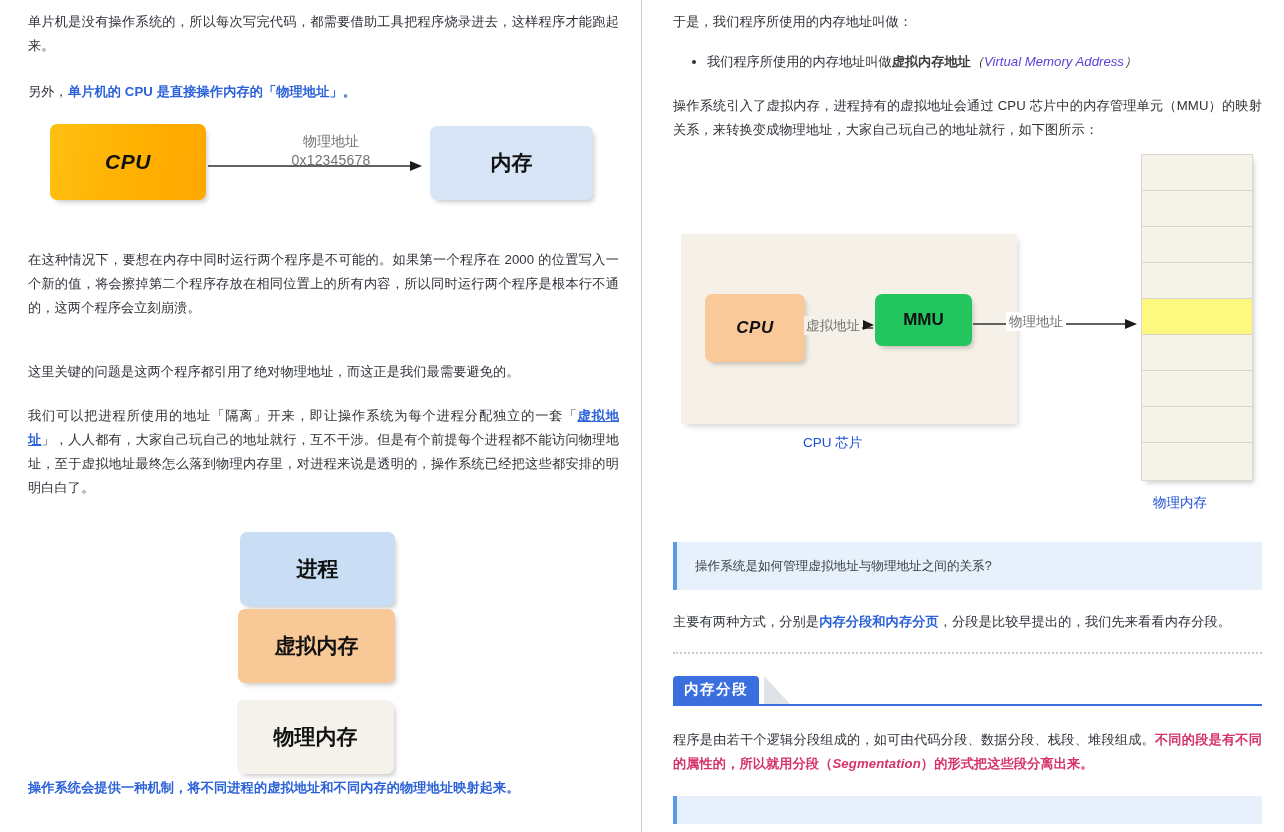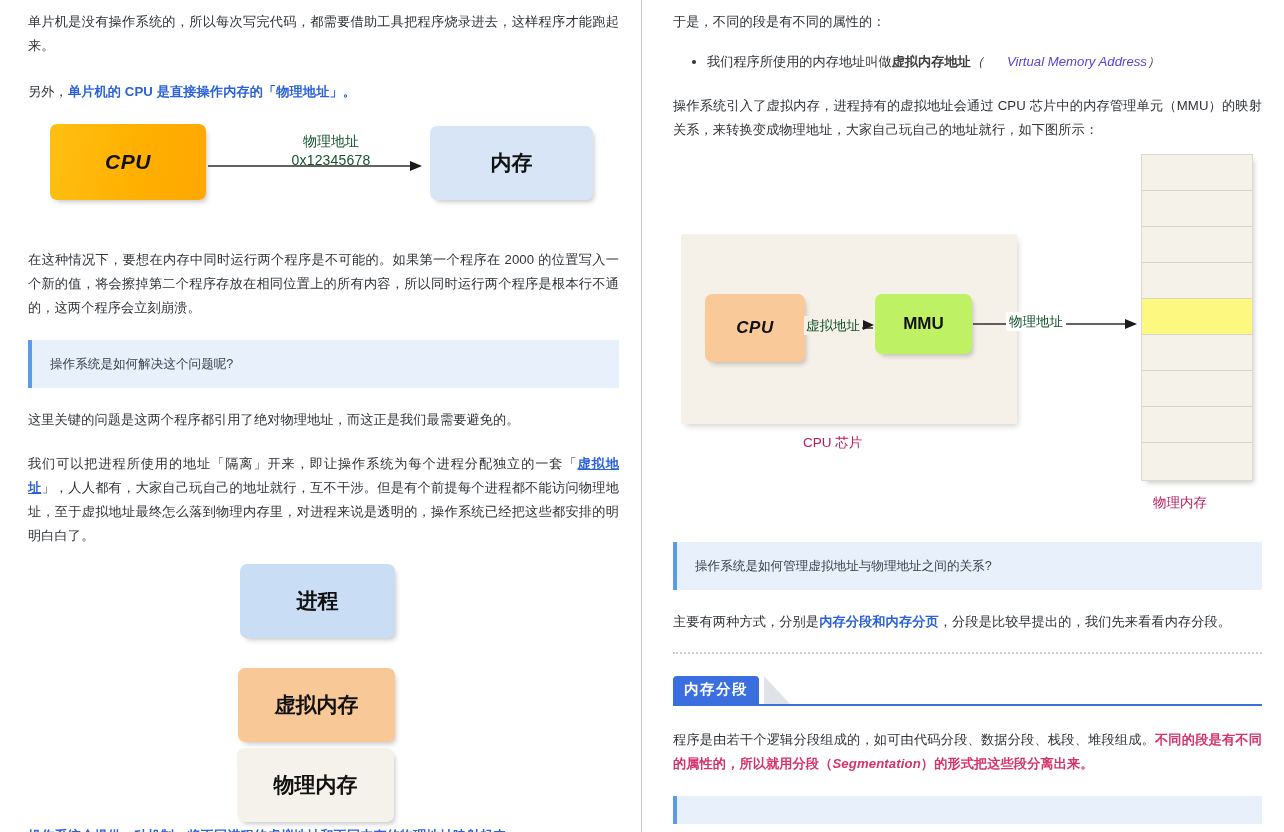--- a/index.html
+++ b/index.html
@@ -37,21 +37,21 @@
     font-size: 13.2px;
     line-height: 24px;
     color: #2f3338;
     margin: 0;
     letter-spacing: .1px;
     text-align: justify;
   }
   .blue      { color: #2b62d9; font-weight: bold; }
   .blue-link { color: #2b62d9; text-decoration: underline; font-weight: bold; }
   .violet    { color: #404040; font-weight: bold; }
-  .violet-i  { color: #5b3fd6; font-style: italic; font-weight: normal; margin-left: 23px; }
+  .violet-i  { color: #5b3fd6; font-style: italic; font-weight: normal; }
   .red       { color: #d6336c; font-weight: bold; }
   .red-i     { color: #d6336c; font-style: italic; font-weight: bold; }
   .gray-i    { color: #3a3f45; font-style: italic; }
 
   ul.bullets {
     margin: 0; padding: 0 0 0 34px;
     list-style: none;
   }
   ul.bullets li {
     position: relative;
@@ -136,27 +136,27 @@
   .hbox .lbl {
     font-weight: bold;
     color: #111;
     white-space: nowrap;
   }
   .lbl-it { font-style: italic; letter-spacing: .5px; }
 
   .diagram-caption {
     position: absolute;
     font-size: 13.5px;
-    color: #be185d;
+    color: #1d4ed8;
     white-space: nowrap;
   }
   .edge-label {
     position: absolute;
     font-size: 14px;
-    color: #14532d;
+    color: #737373;
     white-space: nowrap;
     text-align: center;
     line-height: 19px;
   }
   .mono-addr {
     font-family: "Liberation Sans", sans-serif;
     letter-spacing: .2px;
   }
 
   
@@ -208,77 +208,74 @@
         <span class="lbl" style="font-size:21px;">内存</span>
       </div>
     </div>
 
     <div style="height:20px"></div>
 
     <p class="body">在这种情况下，要想在内存中同时运行两个程序是不可能的。如果第一个程序在 2000 的位置写入一个新的值，将会擦掉第二个程序存放在相同位置上的所有内容，所以同时运行两个程序是根本行不通的，这两个程序会立刻崩溃。</p>
 
     <div style="height:20px"></div>
 
-    <div class="quote">
-      <span>操作系统是如何解决这个问题呢?</span>
-    </div>
 
     <div style="height:20px"></div>
 
     <p class="body">这里关键的问题是这两个程序都引用了绝对物理地址，而这正是我们最需要避免的。</p>
 
     <div style="height:20px"></div>
 
     <p class="body"><span>我们可以把进程所使用的地址「隔离」开来，即让操作系统为每个进程分配独立的一套「</span><span class="blue-link">虚拟地址</span><span>」，人人都有，大家自己玩自己的地址就行，互不干涉。但是有个前提每个进程都不能访问物理地址，至于虚拟地址最终怎么落到物理内存里，对进程来说是透明的，操作系统已经把这些都安排的明明白白了。</span></p>
 
     <div class="dgm" style="height:250px; margin-top:16px;">
-      <div class="hbox" style="left:212px; top:0px; width:155px; height:74px; background:#c9ddf5;">
+      <div class="hbox" style="left:212px; top:16px; width:155px; height:74px; background:#c9ddf5;">
         <span class="lbl" style="font-size:21px;">进程</span>
       </div>
-      <div class="hbox" style="left:210px; top:104px; width:157px; height:74px; background:#f8c997;">
+      <div class="hbox" style="left:210px; top:93px; width:157px; height:74px; background:#f8c997;">
         <span class="lbl" style="font-size:21px;">虚拟内存</span>
       </div>
       <div class="hbox" style="left:209px; top:184px; width:157px; height:74px; background:#f4f2ea;">
         <span class="lbl" style="font-size:21px;">物理内存</span>
       </div>
     </div>
 
     <div style="height:10px"></div>
 
     <p class="body"><span class="blue">操作系统会提供一种机制，将不同进程的虚拟地址和不同内存的物理地址映射起来。</span></p>
 
   </div>
 
   <div class="divider"></div>
 
   <div class="col col-right">
 
     <div style="height:10px"></div>
 
-    <p class="body">于是，不同的段是有不同的属性的：</p>
+    <p class="body">于是，我们程序所使用的内存地址叫做：</p>
 
     <div style="height:16px"></div>
 
     <ul class="bullets">
       <li><span>我们程序所使用的内存地址叫做</span><span class="violet">虚拟内存地址</span><span class="gray-i">（</span><span class="violet-i">Virtual Memory Address</span><span class="gray-i">）</span></li>
     </ul>
 
     <div style="height:18px"></div>
 
     <p class="body">操作系统引入了虚拟内存，进程持有的虚拟地址会通过 CPU 芯片中的内存管理单元（MMU）的映射关系，来转换变成物理地址，大家自己玩自己的地址就行，如下图所示：</p>
 
     <div class="dgm" style="height:390px; margin-top:4px;">
 
       <div style="position:absolute; left:8px; top:88px; width:336px; height:190px; background:#f5f1e8; box-shadow:3px 4px 6px -2px rgba(0,0,0,.18); border-radius:2px;"></div>
 
       <div class="hbox" style="left:32px; top:148px; width:100px; height:68px; background:#fac99a;">
         <span class="lbl lbl-it" style="font-size:17px;">CPU</span>
       </div>
 
-      <div class="hbox" style="left:202px; top:148px; width:97px; height:60px; background:#bef264;align-items:center;">
+      <div class="hbox" style="left:202px; top:148px; width:97px; height:52px; background:#22c55e;align-items:center;">
         <span class="lbl" style="font-size:17px;">MMU</span>
       </div>
 
       <svg class="ov" width="600" height="390">
         <line x1="133" y1="182" x2="200" y2="182" stroke="#2e2e2e" stroke-width="1.4"></line>
         <polygon points="201,179 190,174 190,184" fill="#1b1b1b"></polygon>
         <line x1="300" y1="178" x2="462" y2="178" stroke="#2e2e2e" stroke-width="1.4"></line>
         <polygon points="464,178 452,173 452,183" fill="#1b1b1b"></polygon>
       </svg>
 

